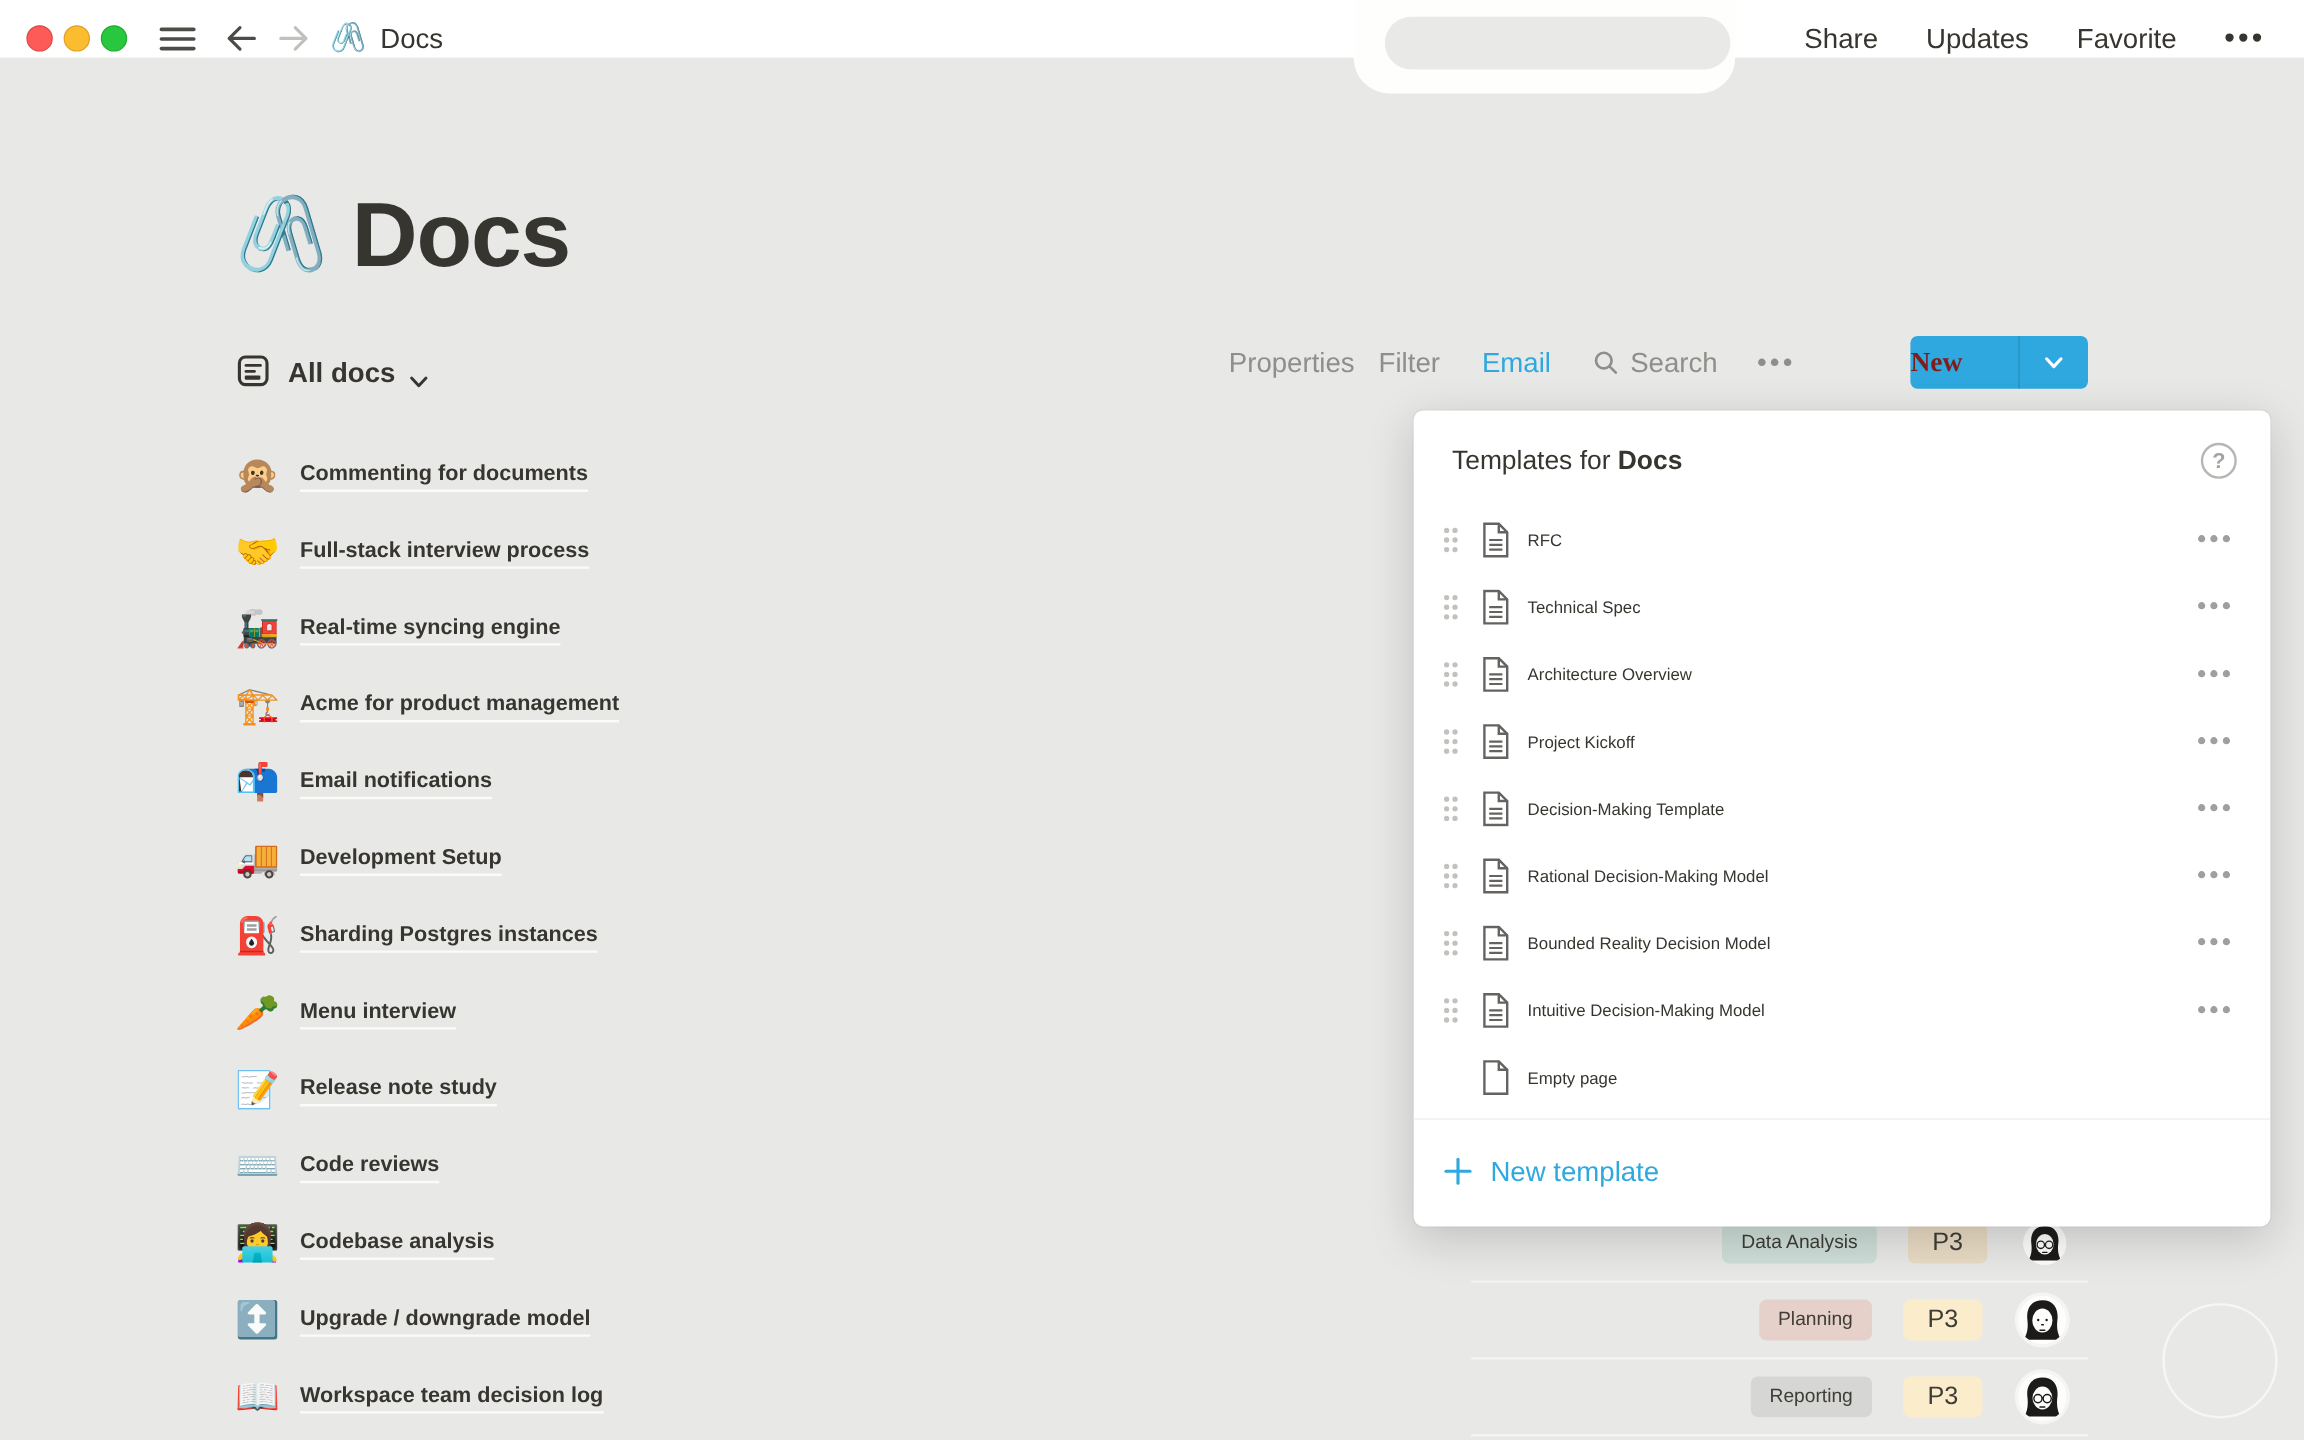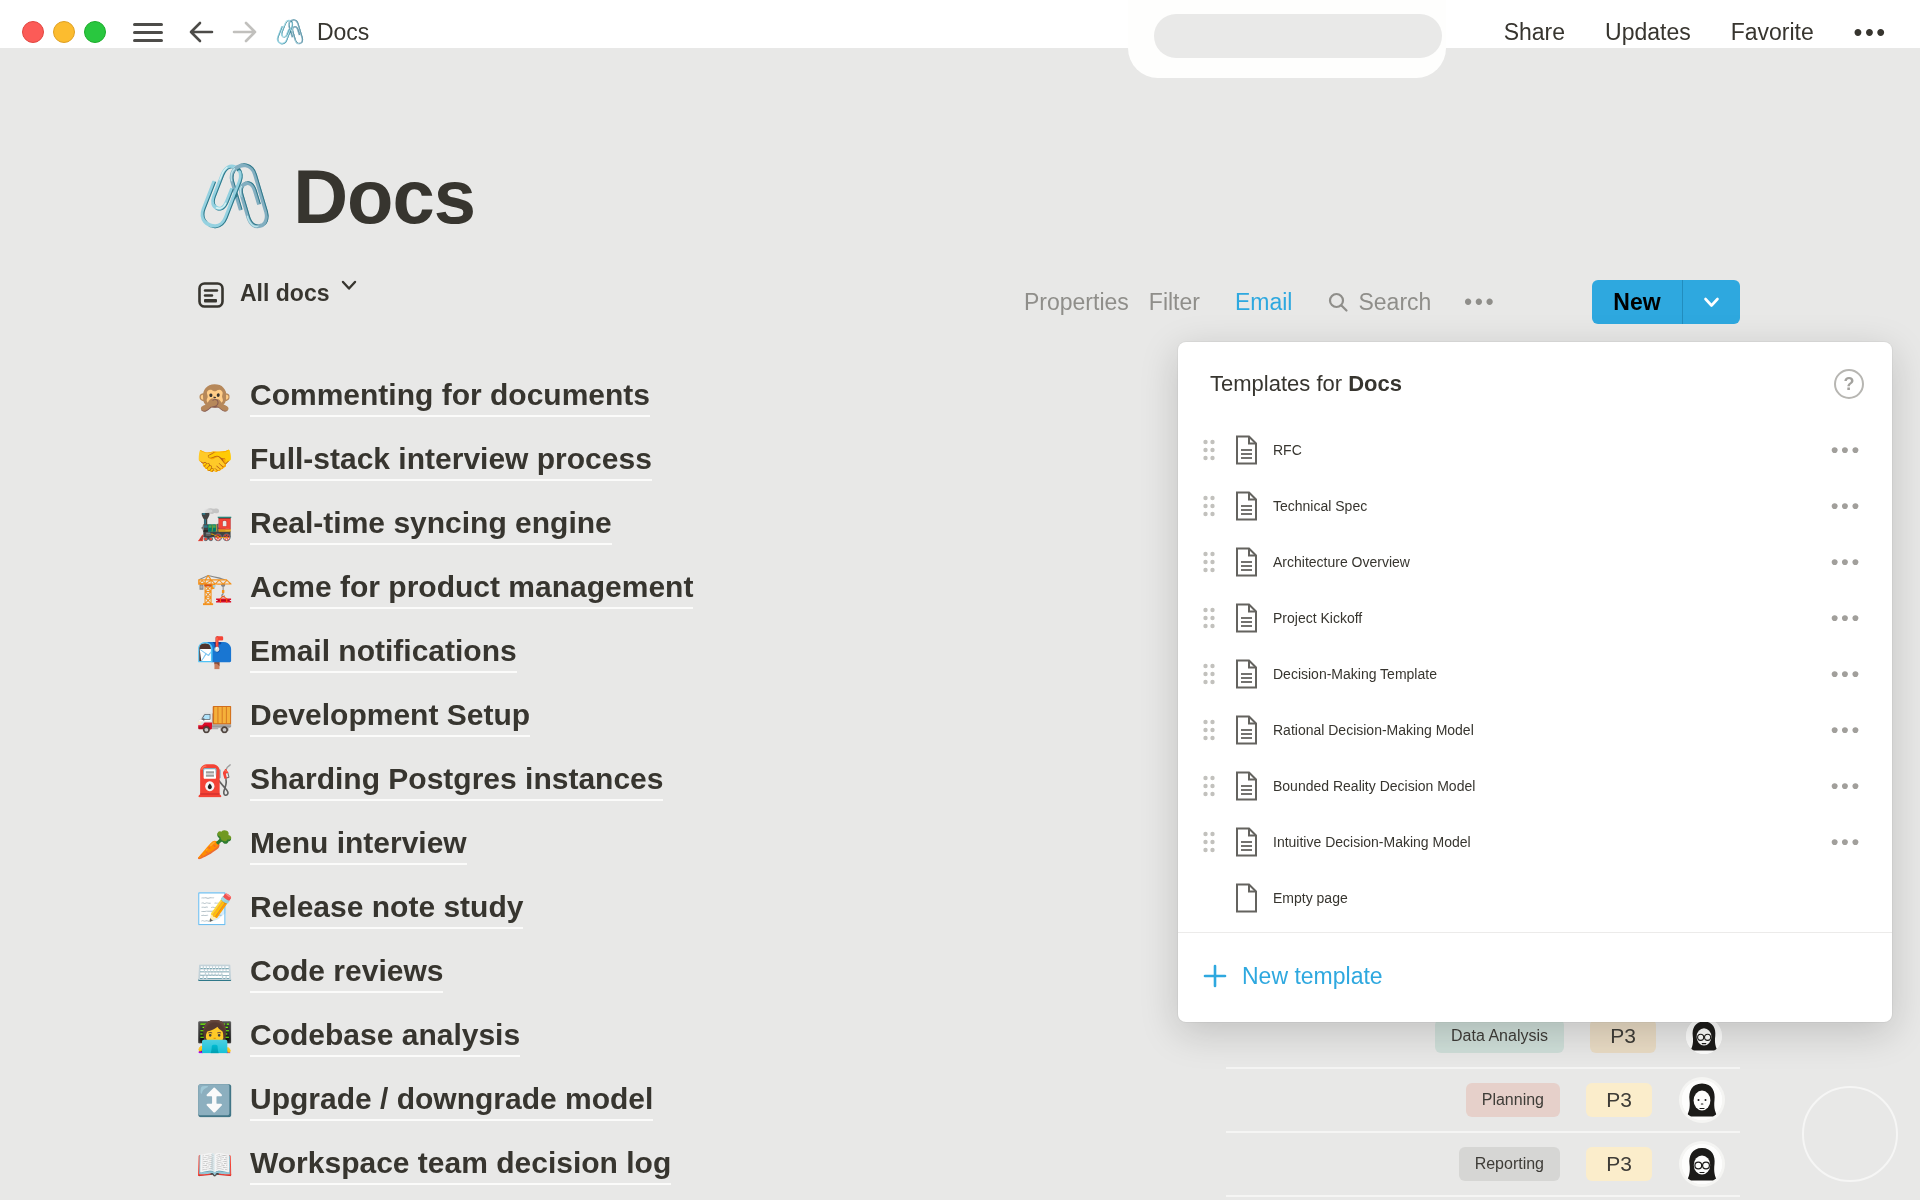--- a/index.html
+++ b/index.html
@@ -27,38 +27,38 @@
   .tb-right .item { cursor:default; }
   .overflow-dots { font-size:24px; letter-spacing:3px; font-weight:700; }
   
   .blob { position:absolute; left:1128px; top:0; width:318px; height:78px; background:#FEFEFD; border-radius:0 0 30px 30px; z-index:11; }
   .blob .pill { position:absolute; left:26px; top:14px; width:288px; height:44px; border-radius:22px; background:#E9E9E8; }
   
   .heading { position:absolute; left:196px; top:148px; height:96px; display:flex; align-items:center; }
   .heading .emoji { font-size:62px; margin-right:20px; line-height:1; }
   .heading .title { font-size:76px; font-weight:700; letter-spacing:-1px; color:#37352F; }
   
-  .viewbar { position:absolute; left:196px; top:280px; height:44px; display:flex; align-items:flex-start; }
+  .viewbar { position:absolute; left:196px; top:280px; height:44px; display:flex; align-items:flex-end; }
   .viewbar .label { font-size:23px; font-weight:700; margin-left:14px; }
   .viewbar svg.chev { margin-left:12px; }
   .tbr { position:absolute; left:1024px; right:180px; top:280px; height:44px; display:flex; align-items:center; font-size:23px; color:#8F8E8A; z-index:5; }
   .tbr .t { cursor:default; }
   .tbr .filter { margin-left:20px; }
   .tbr .sort { margin-left:35px; color:#2EA8DF; }
   .tbr .searchwrap { margin-left:35px; display:flex; align-items:center; gap:9px; }
   .tbr .more { margin-left:33px; font-size:22px; letter-spacing:3px; font-weight:700; }
   .new-btn { margin-left:auto; width:148px; height:44px; background:#2EA8DF; border-radius:6px; display:flex; align-items:center; cursor:pointer; }
-  .new-btn .nlabel { width:90px; text-align:center; color:#000000; font-size:23px; font-weight:700; }
+  .new-btn .nlabel { width:90px; color:#7f1d1d; font-size:23px; font-weight:700;font-family:Liberation Serif, serif; }
   .new-btn .ndiv { width:1px; height:44px; background:rgba(0,60,90,0.25); }
   .new-btn .nchev { flex:1; display:flex; justify-content:center; }
   
   .doc-list { position:absolute; left:196px; top:365px; width:1544px; z-index:1; }
   .doc-row { height:64px; display:flex; align-items:center; position:relative; }
   .doc-row .emoji { width:42px; font-size:30px; text-align:left; line-height:1; flex:none; }
-  .doc-row .doc-title { margin-left:12px; font-size:30px; font-weight:600; color:#37352F; padding-bottom:3px; border-bottom:2px solid rgba(255,255,255,0.8); white-space:nowrap; }
+  .doc-row .doc-title { margin-left:12px; font-size:18px; font-weight:600; color:#37352F; padding-bottom:3px; border-bottom:2px solid rgba(255,255,255,0.8); white-space:nowrap; }
   .row-right { position:absolute; left:1030px; right:0; top:0; height:64px; display:flex; align-items:center; justify-content:flex-end; border-bottom:2px solid rgba(255,255,255,0.55); }
   .tag { height:34px; line-height:34px; padding:0 16px; border-radius:6px; font-size:16px; color:#3E3C37; margin-right:26px; white-space:nowrap; }
   .tag-green { background:#CEDED8; }
   .tag-rose { background:#E6D0CA; }
   .tag-gray { background:#D6D6D4; }
   .pri { min-width:66px; text-align:center; height:34px; line-height:34px; border-radius:6px; font-size:21px; color:#3E3C37; margin-right:30px; }
   .pri-tan { background:#E9DBC4; }
   .pri-cream { background:#FBEDCB; }
   .avatar { width:40px; height:40px; border-radius:50%; margin-right:18px; flex:none; background:#fff; overflow:hidden; }
   .avatar.ring { box-shadow:0 0 0 3px #F5F5F3; }

